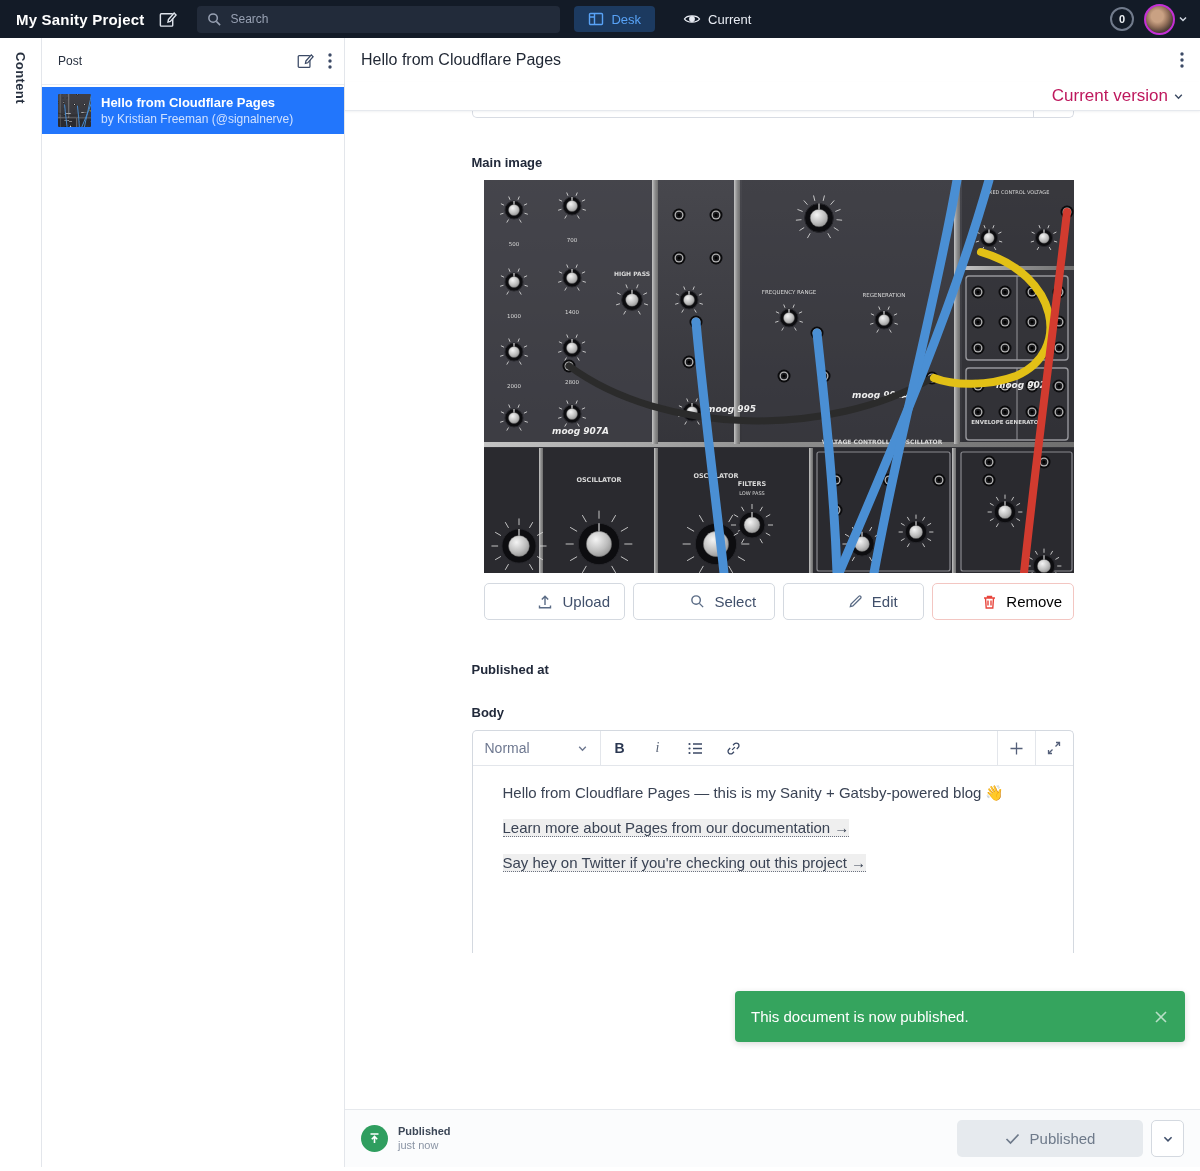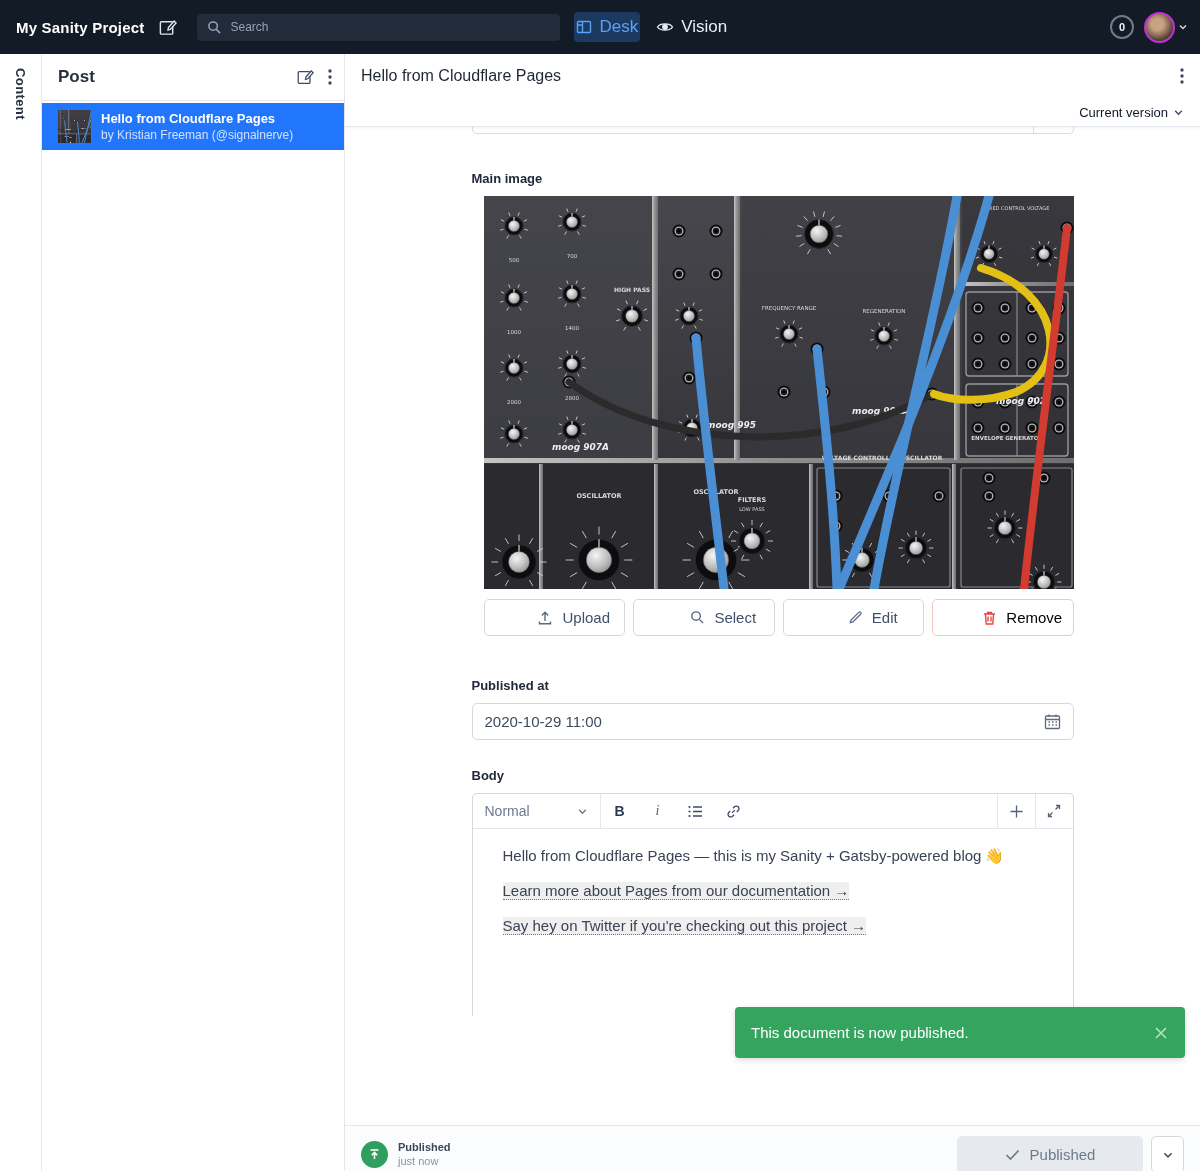--- a/index.html
+++ b/index.html
@@ -1,60 +1,60 @@
 <!DOCTYPE html>
 <html><head>
 <meta charset="utf-8">
 <style>
   * { margin:0; padding:0; box-sizing:border-box; }
   html,body { width:1200px; height:1171px; overflow:hidden;
     font-family:"Liberation Sans", sans-serif; background:#fff; color:#27303f; }
 
   
-  .navbar { height:54px; background:#131b27; display:flex; align-items:center;
+  .navbar { height:38px; background:#131b27; display:flex; align-items:center;
     padding:0 12px 0 16px; gap:14px; }
   .nav-title { color:#fff; font-size:15px; font-weight:700; letter-spacing:.2px; white-space:nowrap; }
   .icon-btn { background:none; border:none; display:flex; align-items:center; justify-content:center; cursor:pointer; }
   .search-box { width:363px; height:27px; background:#222b3a; border-radius:4px;
     display:flex; align-items:center; gap:8px; padding:0 10px; margin-left:6px; }
   .search-box span { color:#98a1b3; font-size:12px; }
-  .nav-tab { display:flex; align-items:center; gap:7px; padding:5px 2px; border-radius:4px;
-    color:#e8ecf3; font-size:17px; font-weight:500; cursor:pointer; }
+  .nav-tab { display:flex; align-items:center; gap:7px; padding:5px 14px; border-radius:4px;
+    color:#e8ecf3; font-size:13px; font-weight:500; cursor:pointer; }
   .nav-tab.active { background:#1c3a60; color:#58a2f6; }
   .nav-tab.active svg { stroke:#58a2f6; }
   .nav-right { margin-left:auto; display:flex; align-items:center; gap:10px; }
   .badge-circle { width:24px; height:24px; border-radius:50%; border:2px solid #717b8c;
     color:#eef1f5; font-size:11px; font-weight:700; display:flex; align-items:center; justify-content:center; }
   .avatar-wrap { display:flex; align-items:center; gap:3px; cursor:pointer; }
   .avatar { width:31px; height:31px; border-radius:50%; border:2px solid #c42fd6; overflow:hidden;
     background:radial-gradient(circle at 42% 38%, #c9a183 0 26%, #93705a 48%, #54423a 68%, #241d18 100%); }
 
   
   .app-body { display:flex; height:1129px; }
   .content-rail { width:42px; border-right:1px solid #e3e6eb; background:#fff; padding-top:14px;
     display:flex; justify-content:center; }
   .rail-label { writing-mode:vertical-rl; font-size:13px; font-weight:600; color:#27303f; letter-spacing:.4px; }
 
   .doc-list { width:303px; border-right:1px solid #e3e6eb; background:#fff; }
   .doc-list-header { height:47px; display:flex; align-items:center; padding:0 12px 0 16px;
     border-bottom:1px solid #e9ecf0; gap:14px; }
-  .doc-list-title { font-size:17px; font-weight:700; flex:1; }
+  .doc-list-title { font-size:12px; font-weight:400; flex:1; }
   .list-item { display:flex; align-items:center; gap:10px; padding:7px 10px 7px 16px;
     background:#2276fc; color:#fff; cursor:pointer; margin-top:2px; }
   .thumb { width:33px; height:33px; border-radius:2px; flex:none; background:#222; }
   .li-title { font-size:13px; font-weight:700; line-height:1.25; }
   .li-sub { font-size:12px; color:#cfe0ff; margin-top:1px; }
 
   
   .doc-pane { flex:1; display:flex; flex-direction:column; position:relative; background:#fff; }
   .doc-header { height:44px; display:flex; align-items:center; padding:0 10px 0 16px; }
   .doc-title { font-size:16px; font-weight:500; color:#1f2633; flex:1; }
   .version-bar { height:29px; display:flex; align-items:center; justify-content:flex-end;
     padding:0 16px; gap:5px; border-bottom:1px solid #e6e9ee; box-shadow:0 1px 2px rgba(20,30,50,.06); z-index:2; }
-  .version-bar span { font-size:13px; color:#0f172a; }
+  .version-bar span { font-size:17px; color:#be185d; }
 
   .scroll-area { flex:1; overflow:hidden; position:relative; padding-top:0; }
   .form-col { width:602px; margin:0 auto; }
   .field-sliver { height:7px; border-left:1px solid #d8dce3; border-right:1px solid #d8dce3;
     border-bottom:1px solid #d8dce3; border-radius:0 0 5px 5px; position:relative; }
   .field-sliver::after { content:""; position:absolute; right:39px; top:0; bottom:0; border-left:1px solid #d8dce3; }
 
   .field { margin-top:36px; }
   .field-label { font-size:13px; font-weight:600; color:#21293a; margin-bottom:10px; }
   .photo-frame { width:590px; height:393px; margin-left:12px; overflow:hidden; }
@@ -130,21 +130,21 @@
       <rect x="1.5" y="2.5" width="13" height="11" rx="1"></rect>
         <path d="M6.5 2.5 V13.5 M1.5 6 H6.5"></path>
     </svg>
     <span>Desk</span>
   </div>
   <div class="nav-tab">
     <svg class="ic" width="18" height="18" viewBox="0 0 18 18" fill="none" stroke="#e8ecf3" stroke-width="1.4">
       <path d="M1.5 9 C4 4.8 14 4.8 16.5 9 C14 13.2 4 13.2 1.5 9 Z"></path>
         <circle cx="9" cy="9" r="2.2" fill="#e8ecf3"></circle>
     </svg>
-    <span>Vision</span>
+    <span>Current</span>
   </div>
   <div class="nav-right">
     <div class="badge-circle">0</div>
     <div class="avatar-wrap">
       <div class="avatar"></div>
       <svg class="ic" width="10" height="10" viewBox="0 0 10 10" fill="none" stroke="#cfd6e0" stroke-width="1.5">
           <path d="M2 3.5 L5 6.5 L8 3.5"></path>
         </svg>
     </div>
   </div>
@@ -239,27 +239,20 @@
                 <path d="M2 4 H13 M5.5 4 V2.5 H9.5 V4 M3.5 4 L4.2 14 H10.8 L11.5 4 M6 6.5 V11.5 M9 6.5 V11.5"></path>
               </svg>
               <span>Remove</span>
             </button>
           </div>
         </section>
 
 
         <section class="field" style="margin-top:42px;">
           <div class="field-label">Published at</div>
-          <div class="input-like">
-            <span class="val">2020-10-29 11:00</span>
-            <svg class="ic" width="17" height="17" viewBox="0 0 17 17" fill="none" stroke="#5d6b82" stroke-width="1.3">
-              <rect x="1.5" y="3" width="14" height="12.5" rx="1"></rect>
-                <path d="M1.5 6.5 H15.5 M5 1.5 V4 M12 1.5 V4 M4.5 9 H6 M8 9 H9.5 M11.5 9 H13 M4.5 12 H6 M8 12 H9.5 M11.5 12 H13"></path>
-            </svg>
-          </div>
         </section>
 
         <section class="field" style="margin-top:28px;">
           <div class="field-label">Body</div>
           <div class="editor">
             <div class="editor-toolbar">
               <div class="style-select">
                 <span>Normal</span>
                 <svg class="ic" width="11" height="11" viewBox="0 0 10 10" fill="none" stroke="#6e7890" stroke-width="1.3">
                     <path d="M2 3.5 L5 6.5 L8 3.5"></path>

